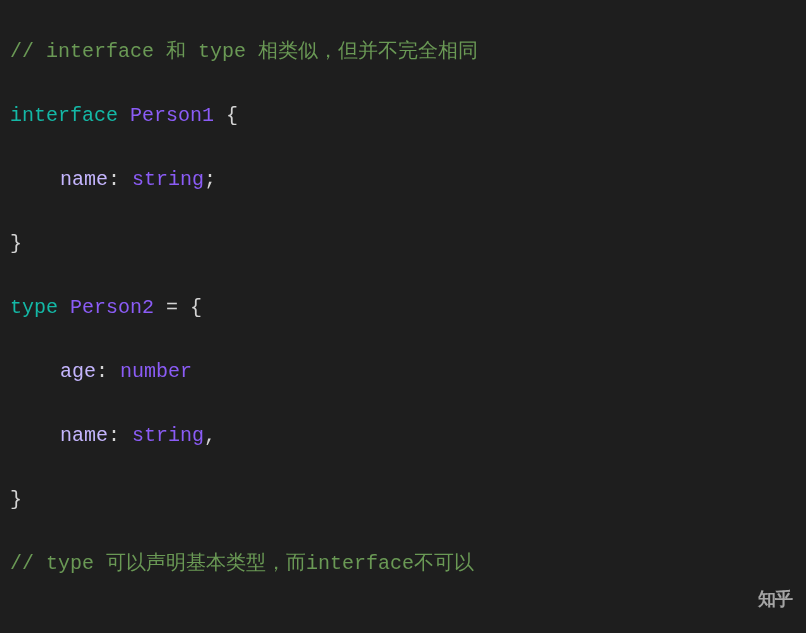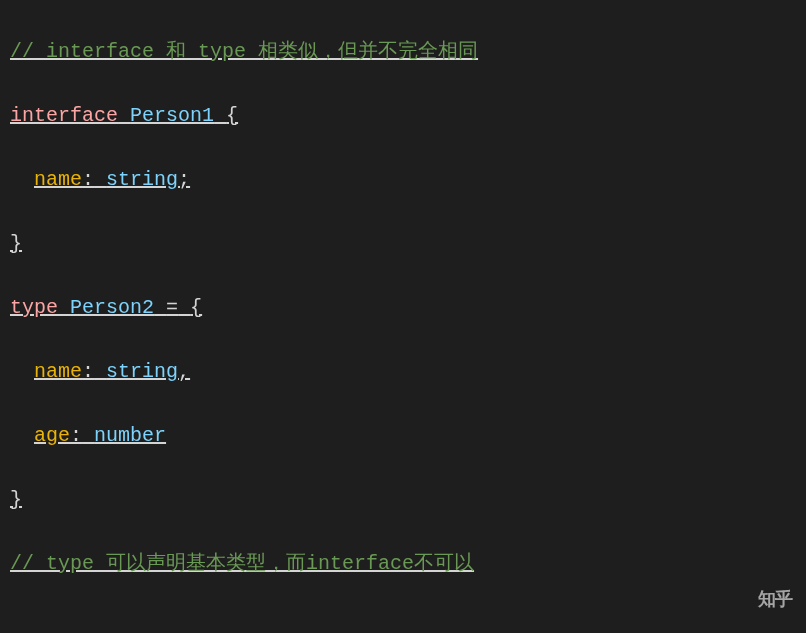--- a/index.html
+++ b/index.html
@@ -11,25 +11,25 @@
     font-family: "Consolas", "Courier New", monospace;
     font-size: 20px;
     line-height: 32px;
     overflow: hidden;
   }
   .editor {
     padding: 4px 10px;
     color: #d4d4d4;
     white-space: pre;
   }
-  .line { display: block; text-decoration: underline; }
+  .line { display: block; }
   .tok-comment { color: #6a9955; }
-  .tok-keyword { color: #fca5a5; }
-  .tok-type    { color: #7dd3fc; }
-  .tok-prop    { color: #eab308; }
+  .tok-keyword { color: #14b8a6; }
+  .tok-type    { color: #8b5cf6; }
+  .tok-prop    { color: #c4b5fd; margin-left: 26px; }
   .tok-punct   { color: #d4d4d4; }
   .indent      { display: inline-block; width: 2ch; }
   .watermark {
     position: absolute;
     right: 14px;
     bottom: 18px;
     color: rgba(255,255,255,0.6);
     font-family: sans-serif;
     font-size: 18px;
     display: flex;
@@ -44,22 +44,22 @@
 </style>
 </head>
 <body>
 
 <div class="editor">
 <span class="line"><span class="tok-comment">// interface 和 type 相类似，但并不完全相同</span></span>
 <span class="line"><span class="tok-keyword">interface</span> <span class="tok-type">Person1</span> <span class="tok-punct">{</span></span>
 <span class="line"><span class="indent"></span><span class="tok-prop">name</span><span class="tok-punct">:</span> <span class="tok-type">string</span><span class="tok-punct">;</span></span>
 <span class="line"><span class="tok-punct">}</span></span>
 <span class="line"><span class="tok-keyword">type</span> <span class="tok-type">Person2</span> <span class="tok-punct">=</span> <span class="tok-punct">{</span></span>
+<span class="line"><span class="indent"></span><span class="tok-prop">age</span><span class="tok-punct">:</span> <span class="tok-type">number</span></span>
 <span class="line"><span class="indent"></span><span class="tok-prop">name</span><span class="tok-punct">:</span> <span class="tok-type">string</span><span class="tok-punct">,</span></span>
-<span class="line"><span class="indent"></span><span class="tok-prop">age</span><span class="tok-punct">:</span> <span class="tok-type">number</span></span>
 <span class="line"><span class="tok-punct">}</span></span>
 <span class="line"><span class="tok-comment">// type 可以声明基本类型，而interface不可以</span></span>
 
 
 
 
 
 
 
 

